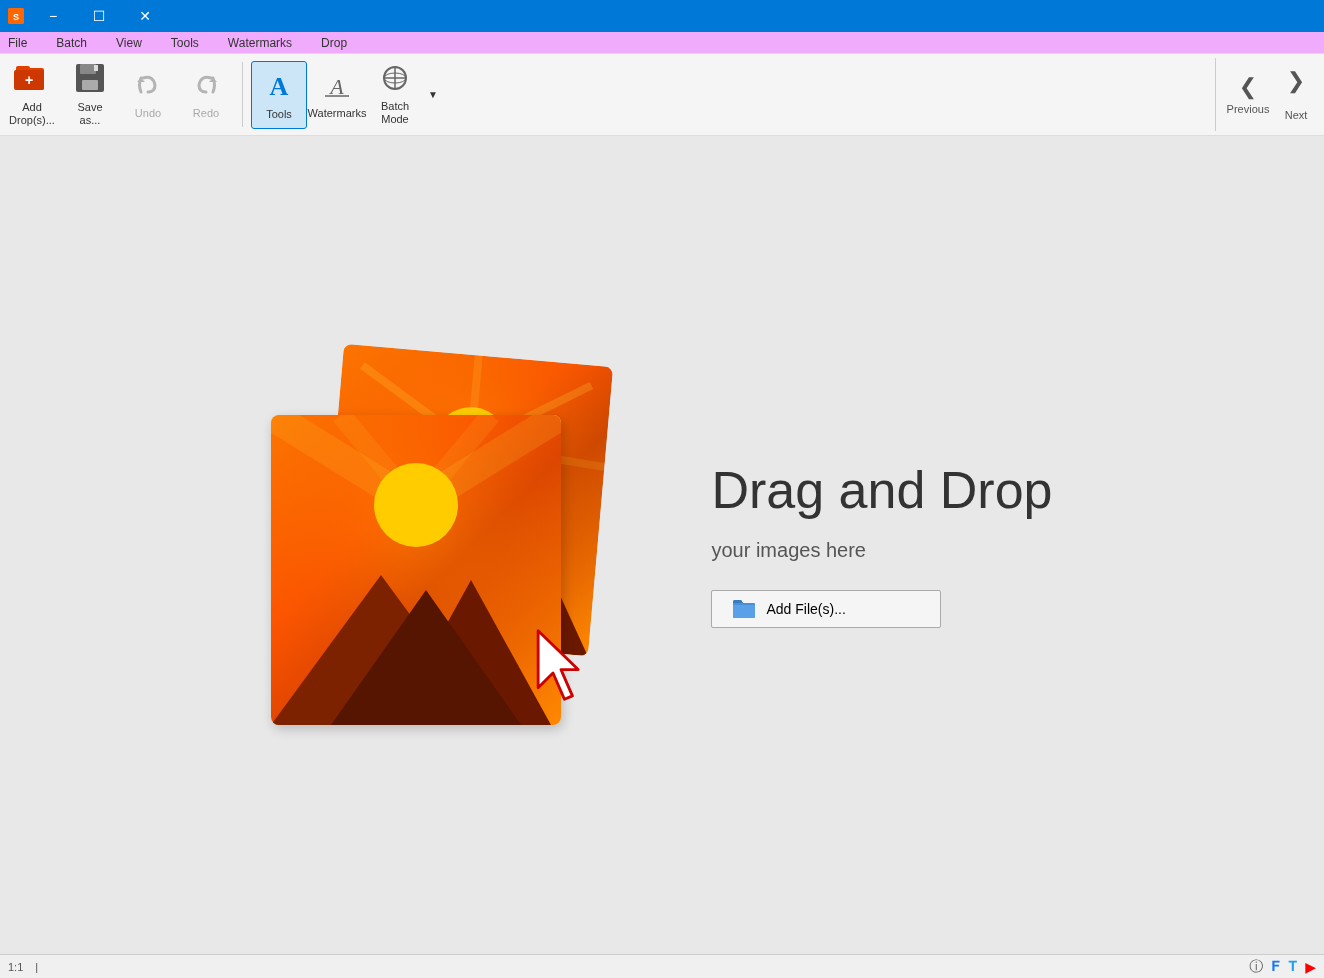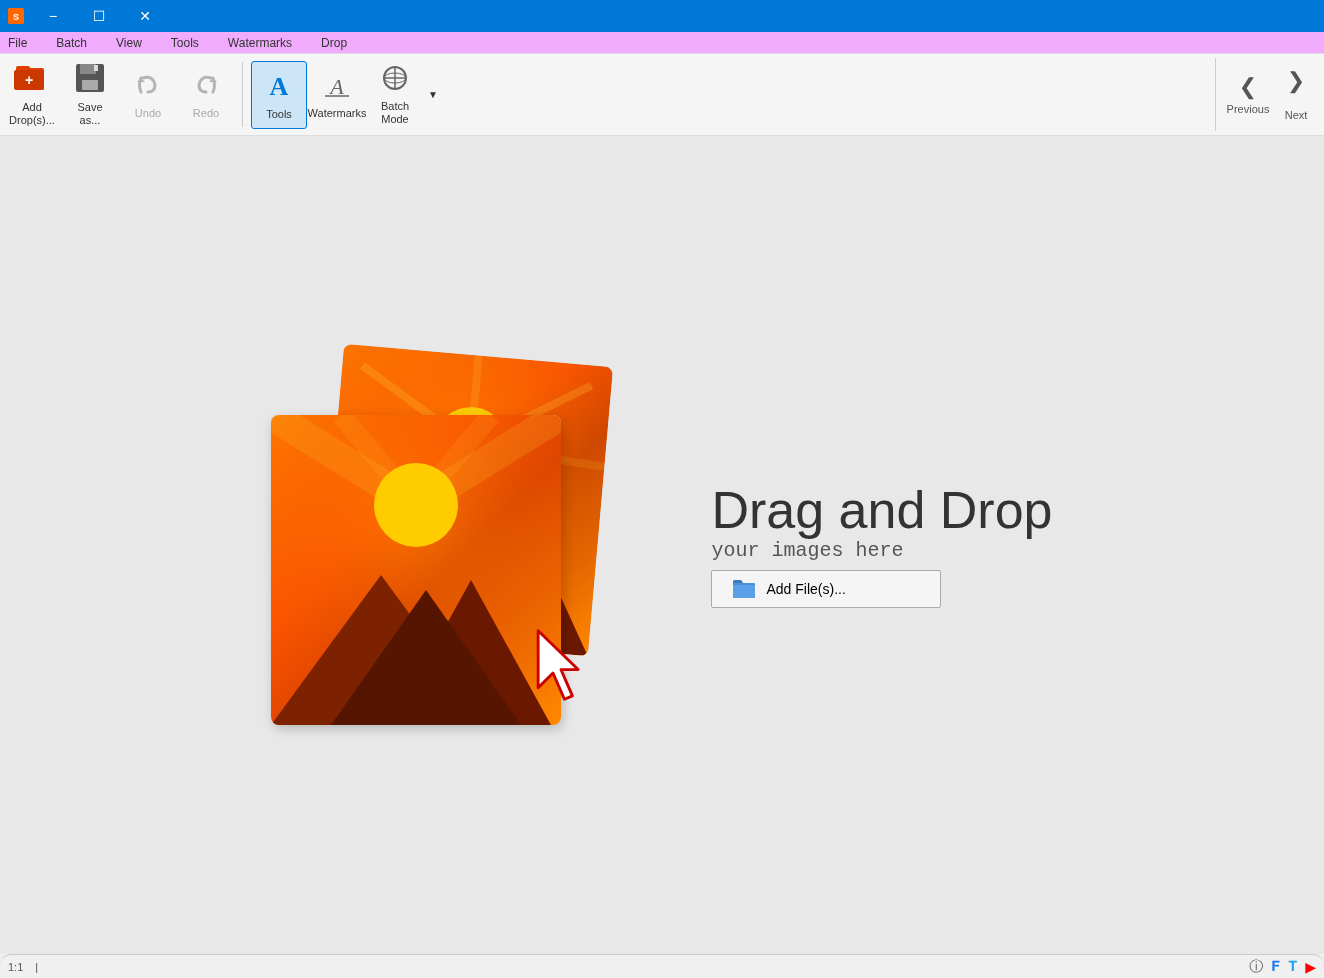--- a/index.html
+++ b/index.html
@@ -210,33 +210,32 @@
     }
     .cursor-svg {
       width: 60px;
       height: 80px;
     }
 
     
     .drop-text {
       display: flex;
       flex-direction: column;
-      gap: 0;
+      gap: 20px;
     }
     .drag-title {
       font-size: 52px;
       font-weight: 300;
       color: #333;
       line-height: 1.1;
     }
     .drag-subtitle {
       font-size: 20px;
       color: #555;
       font-weight: 400;
-      font-family: Liberation Mono, monospace;
     }
     .add-files-btn {
       margin-top: 8px;
       border: 1px solid #aaa;
       background: #f5f5f5;
       padding: 8px 20px;
       font-size: 14px;
       cursor: pointer;
       display: flex;
       align-items: center;
@@ -252,21 +251,20 @@
     .status-bar {
       background: #f0f0f0;
       border-top: 1px solid #ccc;
       height: 24px;
       display: flex;
       align-items: center;
       padding: 0 8px;
       font-size: 11px;
       color: #555;
       flex-shrink: 0;
-      border-radius: 11px;
     }
     .status-left { display: flex; align-items: center; gap: 12px; }
     .status-right { margin-left: auto; display: flex; align-items: center; gap: 8px; }
     .status-icon { font-size: 14px; cursor: pointer; }
 
     
     .rays-container {
       position: absolute;
       top: 0; left: 0; right: 0; bottom: 0;
       overflow: hidden;

